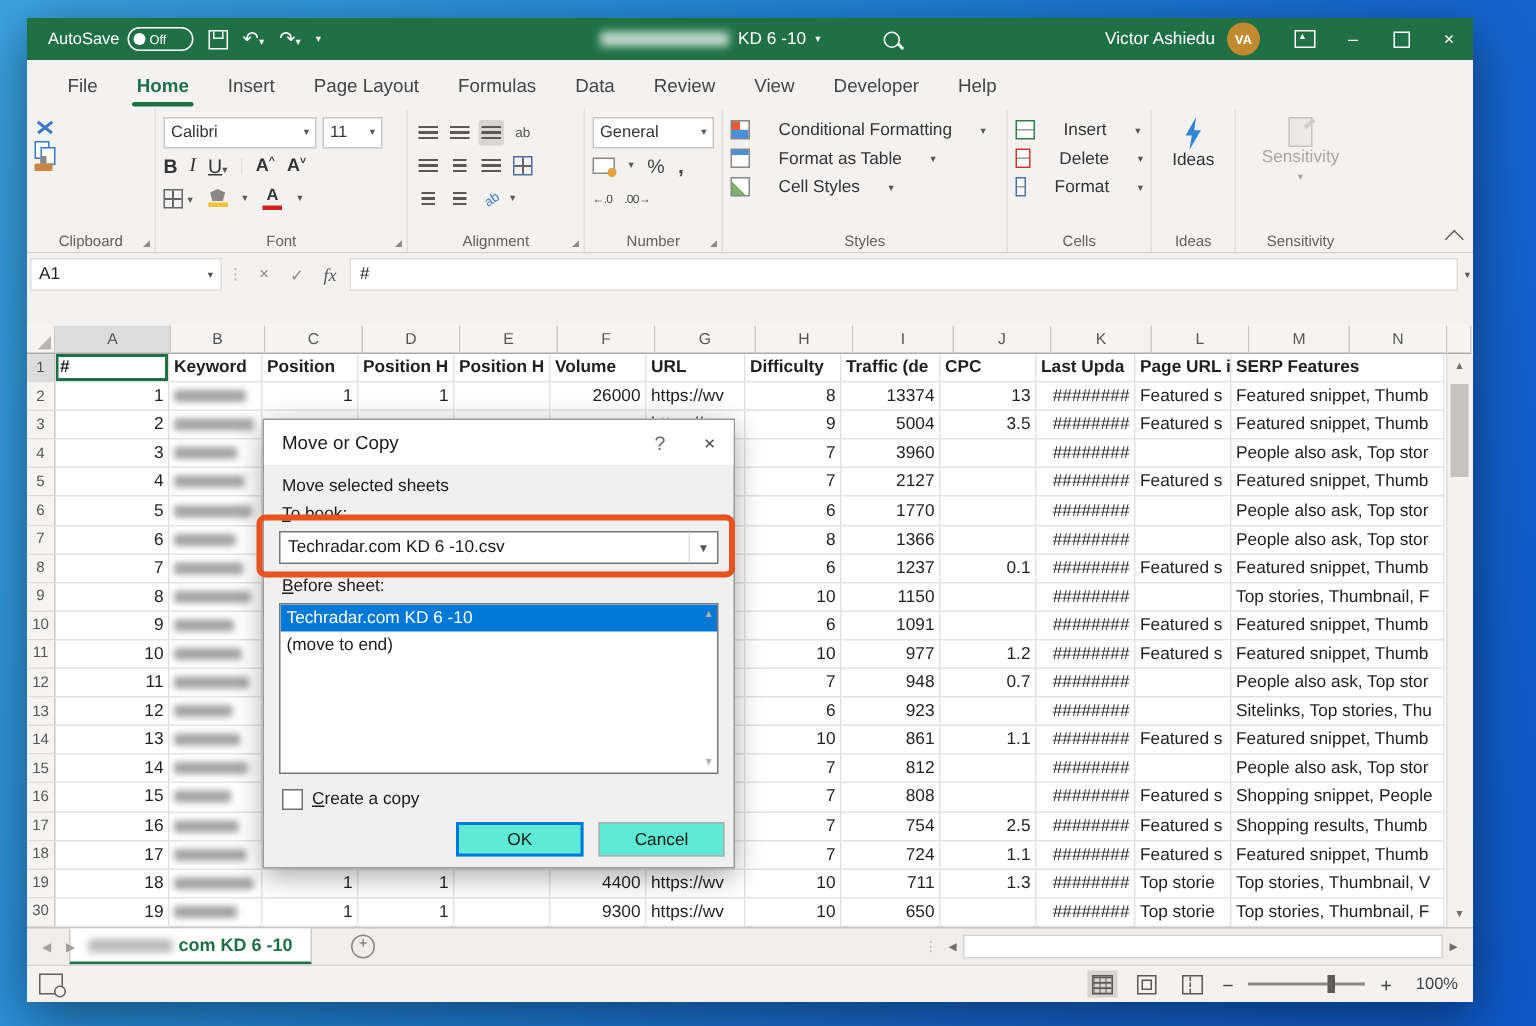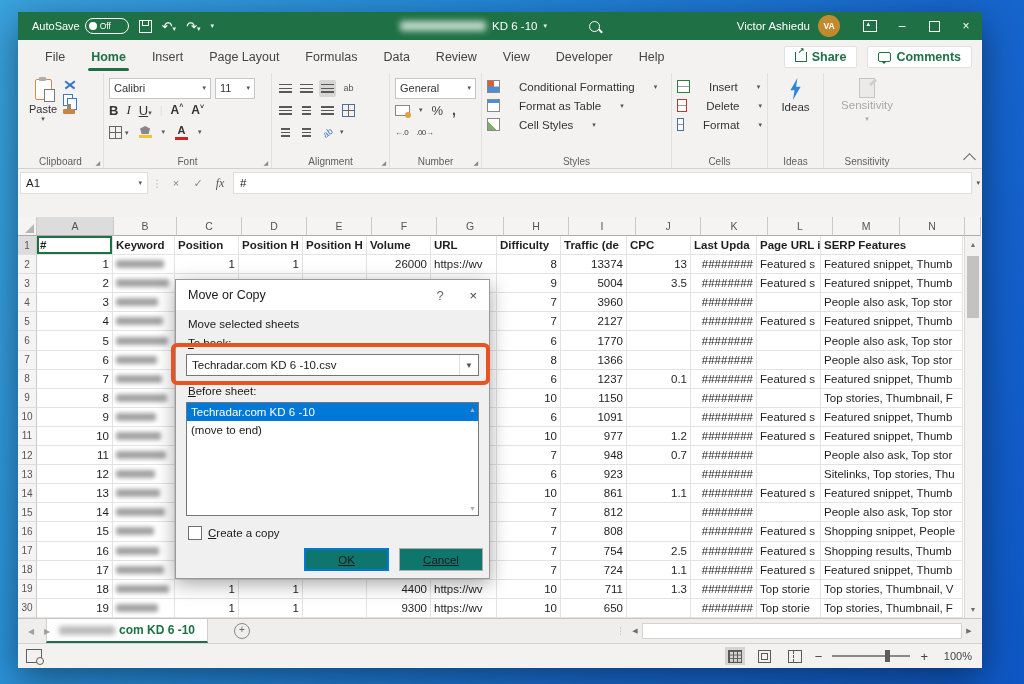--- a/index.html
+++ b/index.html
@@ -148,21 +148,21 @@
          display:flex;align-items:center;box-sizing:border-box;}
   .ddrop .val{flex:1;padding:0 5px;}
   .ddrop .dchev{width:18px;height:100%;display:flex;align-items:center;justify-content:center;color:#555;font-size:8px;border-left:1px solid #e0e0e0;}
   .hlrect{position:absolute;left:-5px;top:63px;width:319px;height:42px;border:4px solid #e8531f;border-radius:6px;box-sizing:border-box;pointer-events:none;z-index:5;}
   .dlist{position:absolute;left:10px;top:122px;width:293px;height:114px;background:#fff;border:1px solid #767676;box-sizing:border-box;overflow:hidden;}
   .litem{height:18px;display:flex;align-items:center;padding:0 4px;}
   .litem.sel{background:#0078d7;color:#fff;}
   .lscroll{position:absolute;right:2px;font-size:7px;color:#b0b0b0;}
   .dcheckrow{position:absolute;left:12px;top:246px;display:flex;align-items:center;gap:6px;}
   .dcheck{width:12px;height:12px;background:#fff;border:1px solid #707070;}
-  .dbtn{position:absolute;top:268px;height:23px;background:#0f766e;display:flex;align-items:center;justify-content:center;font-size:11.5px;box-sizing:border-box;text-decoration:underline;}
+  .dbtn{position:absolute;top:268px;height:23px;background:#5eead4;display:flex;align-items:center;justify-content:center;font-size:11.5px;box-sizing:border-box;}
   .dbtn.ok{left:128px;width:85px;border:2px solid #0078d7;}
   .dbtn.cancel{left:223px;width:84px;border:1px solid #adadad;}
   
   .tabstrip{height:24px;background:#f0eeec;border-top:1px solid #c8c6c4;display:flex;align-items:center;flex-shrink:0;position:relative;}
   .navarr{color:#a2a09e;font-size:8px;padding:0 6px;}
   .sheettab{height:100%;background:#fff;border-left:1px solid #cfcdcb;border-right:1px solid #cfcdcb;border-bottom:2px solid #1e7145;
             display:flex;align-items:center;gap:4px;padding:0 12px;margin-left:28px;box-sizing:border-box;}
   .sblur{width:56px;height:9px;background:#a9a9a9;border-radius:2px;filter:blur(2.5px);opacity:.8;}
   .sheettab .nm{font-size:12px;font-weight:bold;color:#1e7145;}
   .addsheet{width:14px;height:14px;border:1px solid #8a8886;border-radius:50%;color:#666;font-size:10px;line-height:12px;text-align:center;margin-left:26px;}
@@ -234,41 +234,24 @@
         <div class="rtab active">Home</div>
         <div class="rtab">Insert</div>
         <div class="rtab">Page Layout</div>
         <div class="rtab">Formulas</div>
         <div class="rtab">Data</div>
         <div class="rtab">Review</div>
         <div class="rtab">View</div>
         <div class="rtab">Developer</div>
         <div class="rtab">Help</div>
       </div>
-    <div class="tabactions">
-      <span class="actbtn">
-          <span class="shareico"></span>
-          <span>Share</span>
-        </span>
-      <span class="actbtn">
-          <span class="commico"></span>
-          <span>Comments</span>
-        </span>
-    </div>
   </div>
 
   <div class="ribbon">
     <div class="rgroup" style="width:86px;display:flex;">
-      <div class="bigbtn">
-        <span class="clipico">
-            <span class="page"></span>
-          </span>
-        <span style="font-size:11px;margin-top:3px;">Paste</span>
-        <span class="chev">▾</span>
-      </div>
       <div class="smcol">
         <span class="scis">
             <i></i>
             <i></i>
           </span>
         <span class="copyico"></span>
         <span class="brushico"></span>
       </div>
       <div class="glabel">Clipboard</div>
       <span class="lnch">◢</span>

